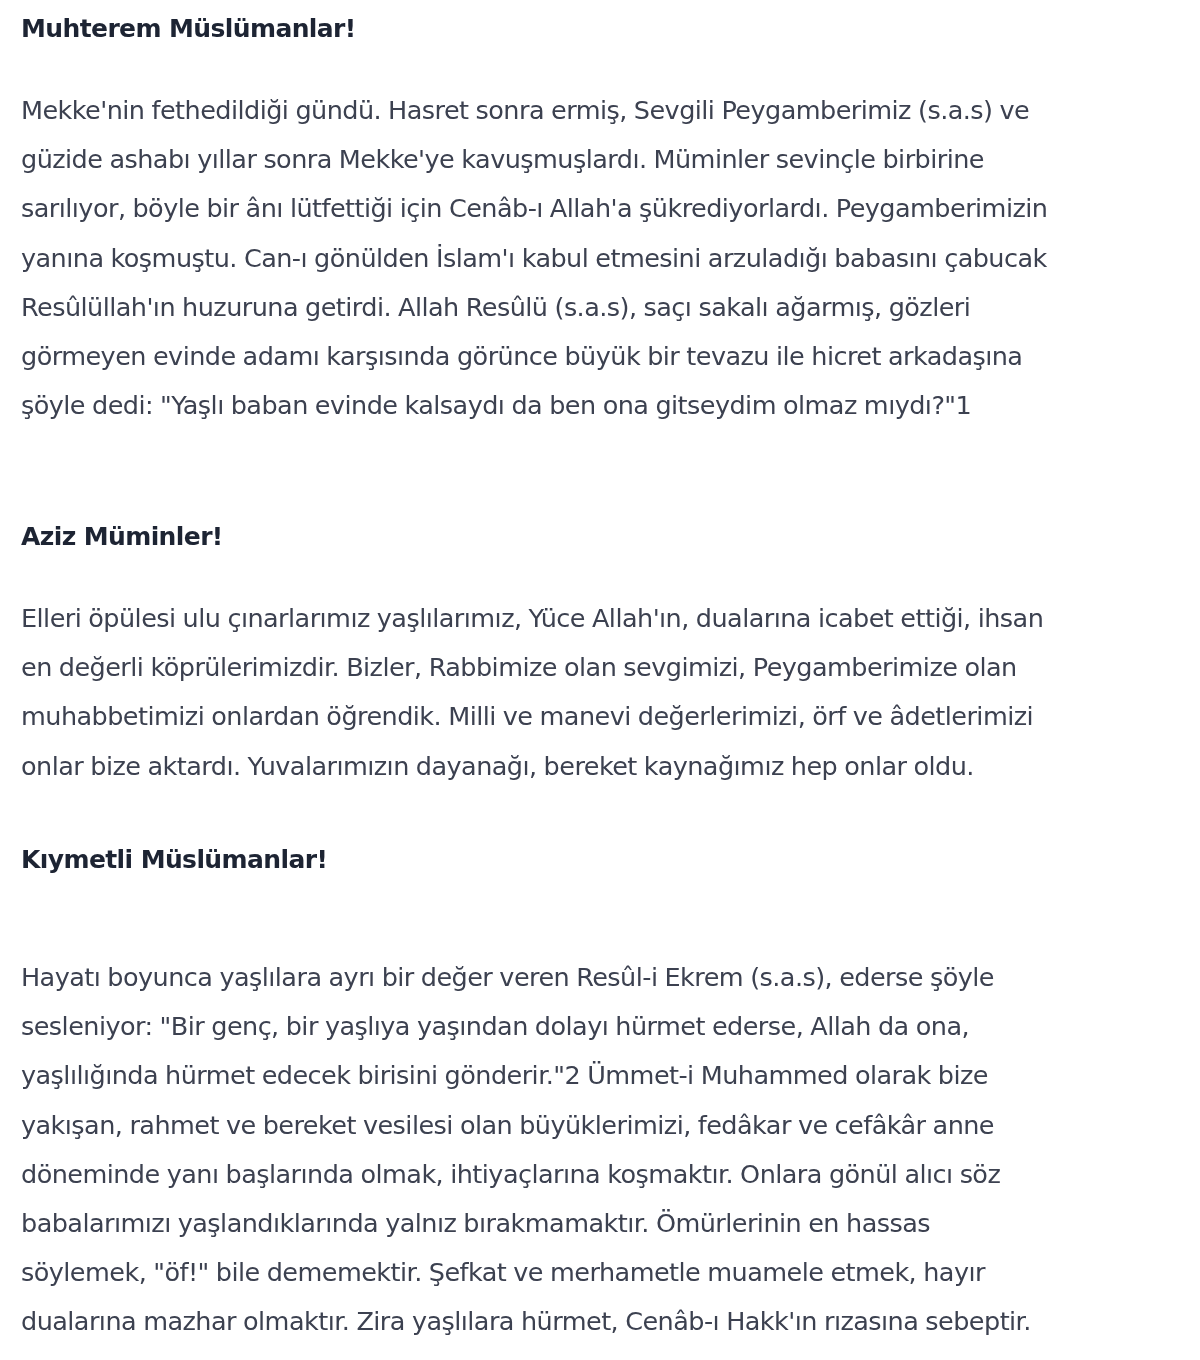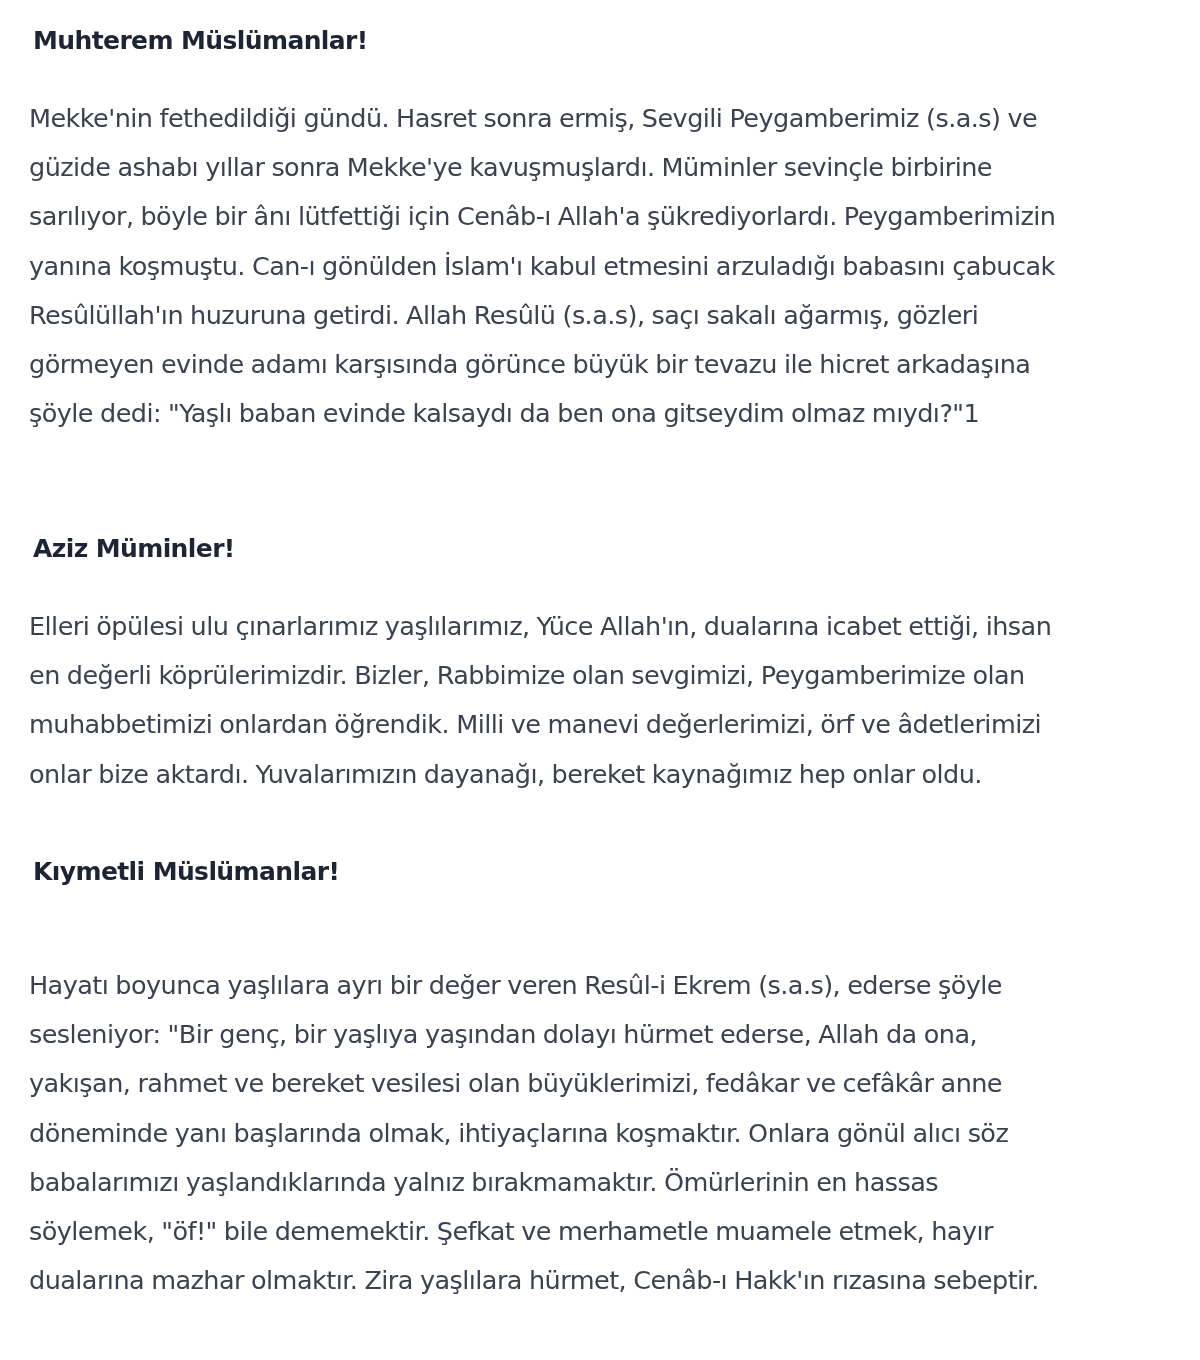--- a/index.html
+++ b/index.html
@@ -15,32 +15,32 @@
       color: #3a3f4a;
     }
     .article {
       position: relative;
       padding: 0 0 0 21px;
       width: 1170px;
     }
     .section-heading {
       position: absolute;
       left: 21px;
-      margin: 12px;
+      margin: 0;
       font-size: 25px;
       font-weight: bold;
       color: #1d2433;
       letter-spacing: -0.6px;
       line-height: 1;
       white-space: nowrap;
     }
     .paragraph {
       position: absolute;
       left: 21px;
-      margin: 8px;
+      margin: 0;
       font-size: 25.5px;
       line-height: 49.2px;
       letter-spacing: -0.55px;
       word-spacing: -0.5px;
       color: #3c4150;
     }
     .line {
       display: block;
       white-space: nowrap;
     }
@@ -66,20 +66,21 @@
     <span class="line">Elleri öpülesi ulu çınarlarımız yaşlılarımız, Yüce Allah'ın, dualarına icabet ettiği, ihsan</span>
     <span class="line">en değerli köprülerimizdir. Bizler, Rabbimize olan sevgimizi, Peygamberimize olan</span>
     <span class="line">muhabbetimizi onlardan öğrendik. Milli ve manevi değerlerimizi, örf ve âdetlerimizi</span>
     <span class="line">onlar bize aktardı. Yuvalarımızın dayanağı, bereket kaynağımız hep onlar oldu.</span>
   </p>
 
   <h2 class="section-heading" style="top:847px;">Kıymetli Müslümanlar!</h2>
   <p class="paragraph" style="top:953px;">
     <span class="line">Hayatı boyunca yaşlılara ayrı bir değer veren Resûl-i Ekrem (s.a.s), ederse şöyle</span>
     <span class="line">sesleniyor: "Bir genç, bir yaşlıya yaşından dolayı hürmet ederse, Allah da ona,</span>
+    <span class="line">yaşlılığında hürmet edecek birisini gönderir."2 Ümmet-i Muhammed olarak bize</span>
     <span class="line">yakışan, rahmet ve bereket vesilesi olan büyüklerimizi, fedâkar ve cefâkâr anne</span>
     <span class="line">döneminde yanı başlarında olmak, ihtiyaçlarına koşmaktır. Onlara gönül alıcı söz</span>
     <span class="line">babalarımızı yaşlandıklarında yalnız bırakmamaktır. Ömürlerinin en hassas</span>
     <span class="line">söylemek, "öf!" bile dememektir. Şefkat ve merhametle muamele etmek, hayır</span>
     <span class="line">dualarına mazhar olmaktır. Zira yaşlılara hürmet, Cenâb-ı Hakk'ın rızasına sebeptir.</span>
   </p>
 
 </div>
 
 </body></html>

